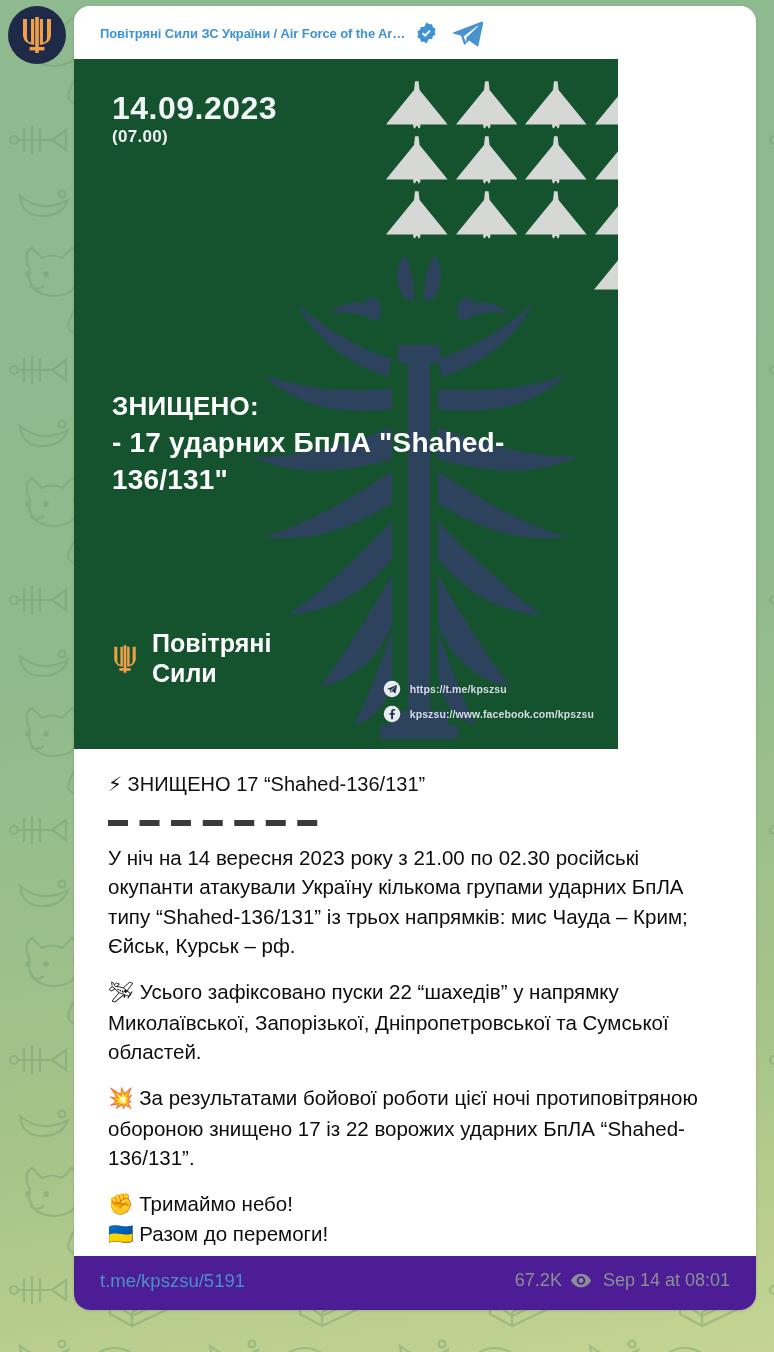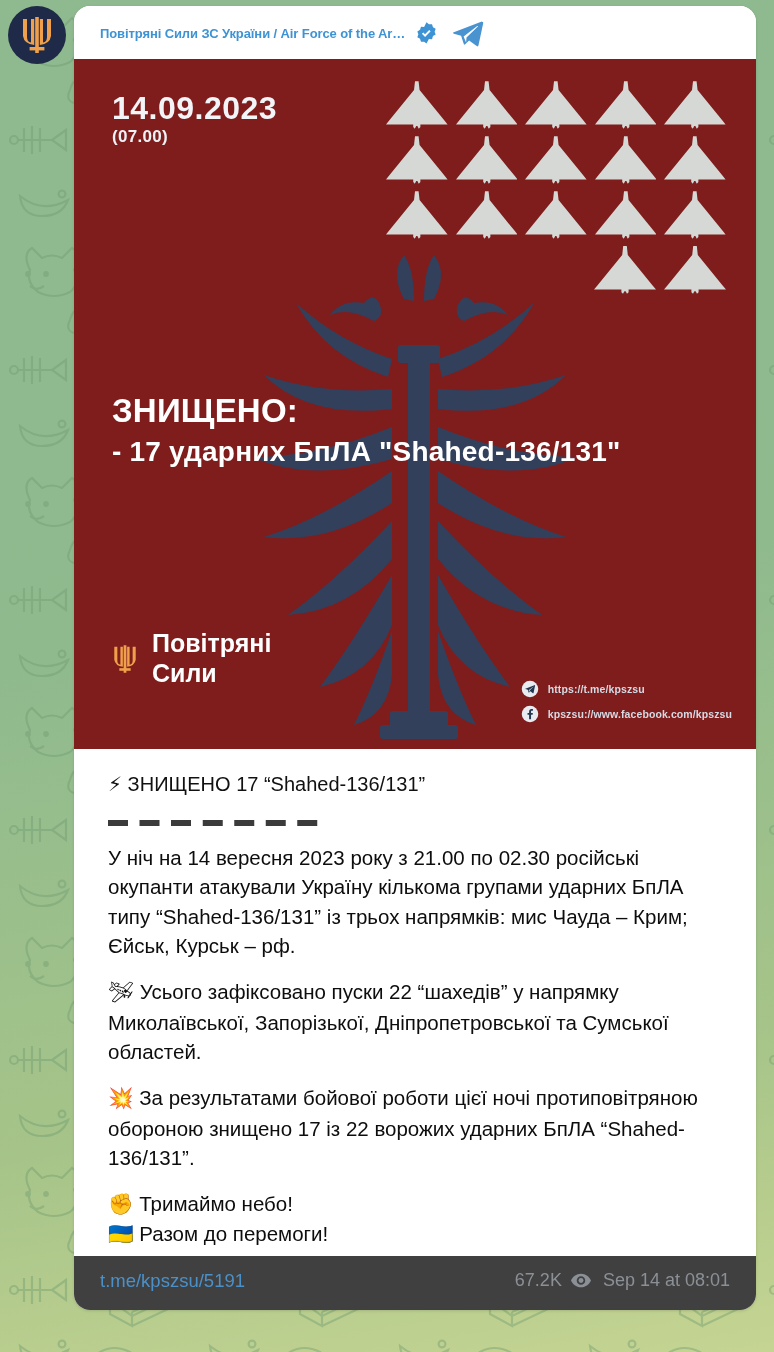--- a/index.html
+++ b/index.html
@@ -59,22 +59,22 @@
     overflow:hidden;
     flex:0 1 auto;
     letter-spacing:-.1px;
   }
   #verified-badge { flex:0 0 auto; display:block; }
   #telegram-logo  { flex:0 0 auto; display:block; margin-left:4px; }
 
   
   #post-graphic {
     position:relative;
-    width:682px; height:690px;
-    background:#7f1d1d;
+    width:544px; height:690px;
+    background:#14532d;
     overflow:hidden;
   }
   #monument { position:absolute; left:0; top:0; }
 
   #graphic-date {
     position:absolute; left:38px; top:33px;
     color:#f2f5f8;
     font-weight:bold;
     font-size:32px;
     letter-spacing:.5px;
@@ -100,21 +100,21 @@
   }
   .drone-row.align-right { justify-content:flex-end; }
   .drone { display:block; }
 
   #graphic-headline {
     position:absolute; left:38px; top:330px;
     color:#ffffff;
     font-weight:bold;
     letter-spacing:.2px;
   }
-  #headline-line1 { font-size:33px; line-height:1.34; }
+  #headline-line1 { font-size:26px; line-height:1.34; }
   #headline-line2 { font-size:28px; line-height:1.34; }
 
   #graphic-brand {
     position:absolute; left:38px; top:570px;
     display:flex; align-items:center; gap:14px;justify-content:center;
   }
   #brand-text {
     color:#fff;
     font-size:25px;
     font-weight:bold;
@@ -161,21 +161,21 @@
     font-size:20.5px;
     color:#0d0d0d;
     line-height:1.43;
   }
   .emoji { font-family:"DejaVu Sans", sans-serif; }
 
   
   #post-footer {
     display:flex; align-items:center;
     padding:14px 26px 18px 26px;
-    background:#404040;
+    background:#4c1d95;
   }
   #post-permalink {
     color:#4a90c9;
     font-size:18.5px;
     text-decoration:none;
   }
   #footer-meta {
     margin-left:auto;
     display:flex; align-items:center; gap:9px;
   }

